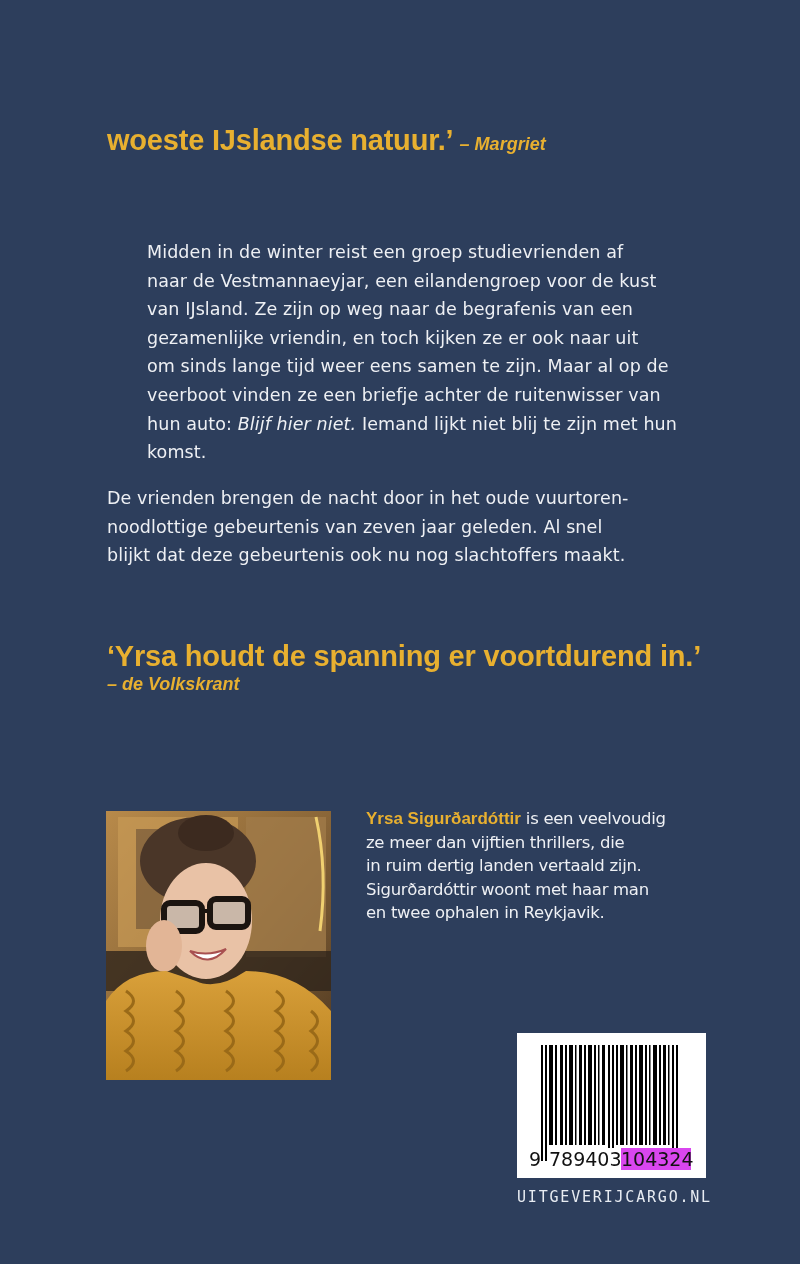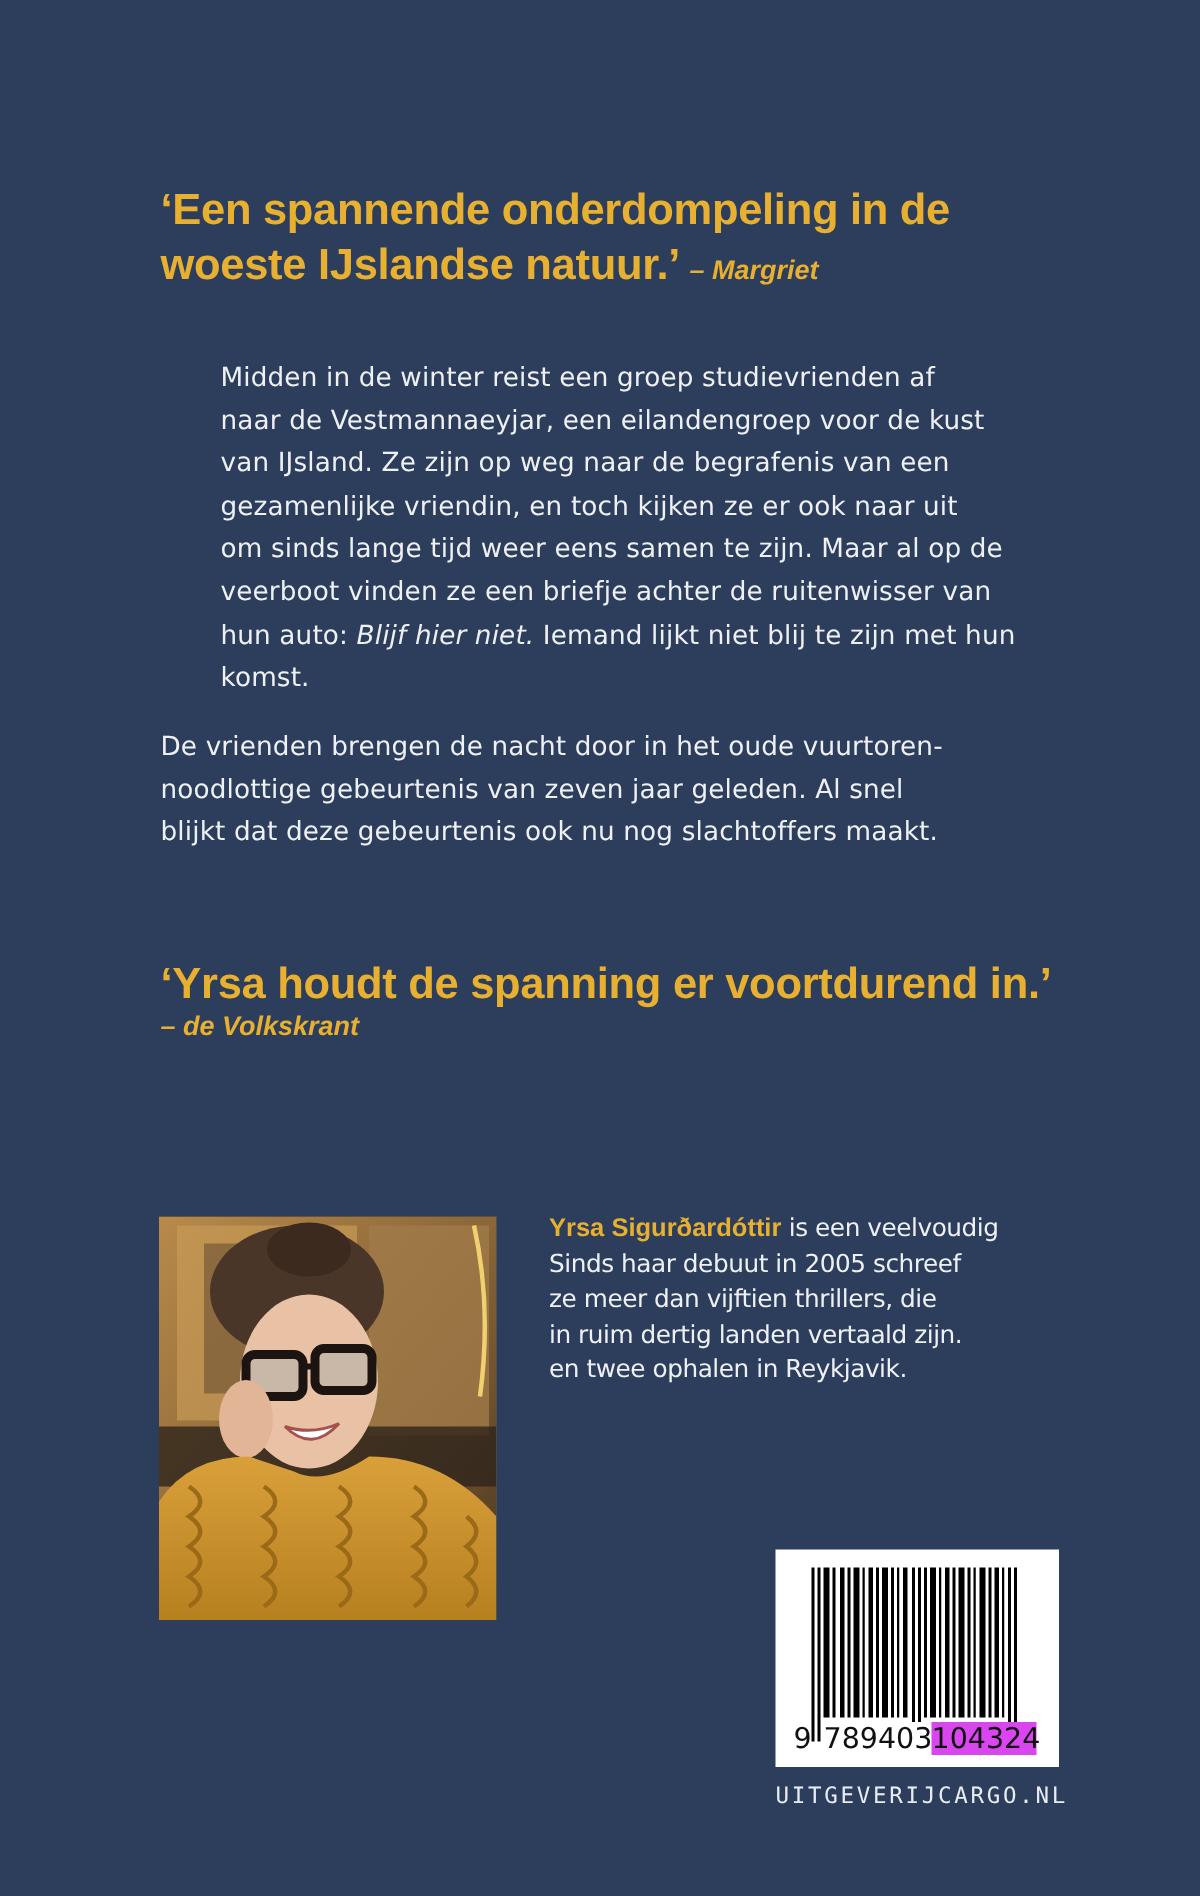--- a/index.html
+++ b/index.html
@@ -76,21 +76,20 @@
       font-size: 15px;
       letter-spacing: 1.8px;
       text-align: left;
       white-space: nowrap;
     }
   </style>
 </head>
 <body>
 
 <div class="abs quote" style="left:107px; top:122px;">
-  <div>‘Een spannende onderdompeling in de</div>
   <div>
     <span>woeste IJslandse natuur.’</span>
     <span class="source">– Margriet</span>
   </div>
 </div>
 
 <div class="abs body-text" style="left:107px; top:238px;margin-left:40px;">
   <span class="line">Midden in de winter reist een groep studievrienden af</span>
   <span class="line">naar de Vestmannaeyjar, een eilandengroep voor de kust</span>
   <span class="line">van IJsland. Ze zijn op weg naar de begrafenis van een</span>
@@ -149,23 +148,23 @@
     <path d="M20 180 Q35 190 20 200 Q35 210 20 220 Q35 230 20 240 Q35 250 20 260" stroke="#9a6a18" stroke-width="3" fill="none"></path>
     <path d="M70 180 Q85 190 70 200 Q85 210 70 220 Q85 230 70 240 Q85 250 70 260" stroke="#9a6a18" stroke-width="3" fill="none"></path>
     <path d="M120 180 Q135 190 120 200 Q135 210 120 220 Q135 230 120 240 Q135 250 120 260" stroke="#9a6a18" stroke-width="3" fill="none"></path>
     <path d="M170 180 Q185 190 170 200 Q185 210 170 220 Q185 230 170 240 Q185 250 170 260" stroke="#9a6a18" stroke-width="3" fill="none"></path>
     <path d="M205 200 Q218 210 205 220 Q218 230 205 240 Q218 250 205 260" stroke="#9a6a18" stroke-width="3" fill="none"></path>
   </svg>
 </div>
 
 <div class="abs bio" style="left:366px; top:807px;">
   <span class="line"><span class="name">Yrsa Sigurðardóttir</span><span> is een veelvoudig</span></span>
-  <span class="line">Sinds haar debuut in 2005 schreef</span>
   <span class="line">ze meer dan vijftien thrillers, die</span>
   <span class="line">in ruim dertig landen vertaald zijn.</span>
+  <span class="line">Sigurðardóttir woont met haar man</span>
   <span class="line">en twee ophalen in Reykjavik.</span>
 </div>
 
 <div class="abs barcode-box">
   <svg width="189" height="145" viewBox="0 0 189 145" xmlns="http://www.w3.org/2000/svg" style="position:absolute;left:0;top:0;">
     <g fill="#000">
       <rect x="24" y="12" width="2" height="116"></rect>
       <rect x="28" y="12" width="2" height="116"></rect>
       <rect x="32" y="12" width="4" height="100"></rect>
       <rect x="38" y="12" width="2" height="100"></rect>

